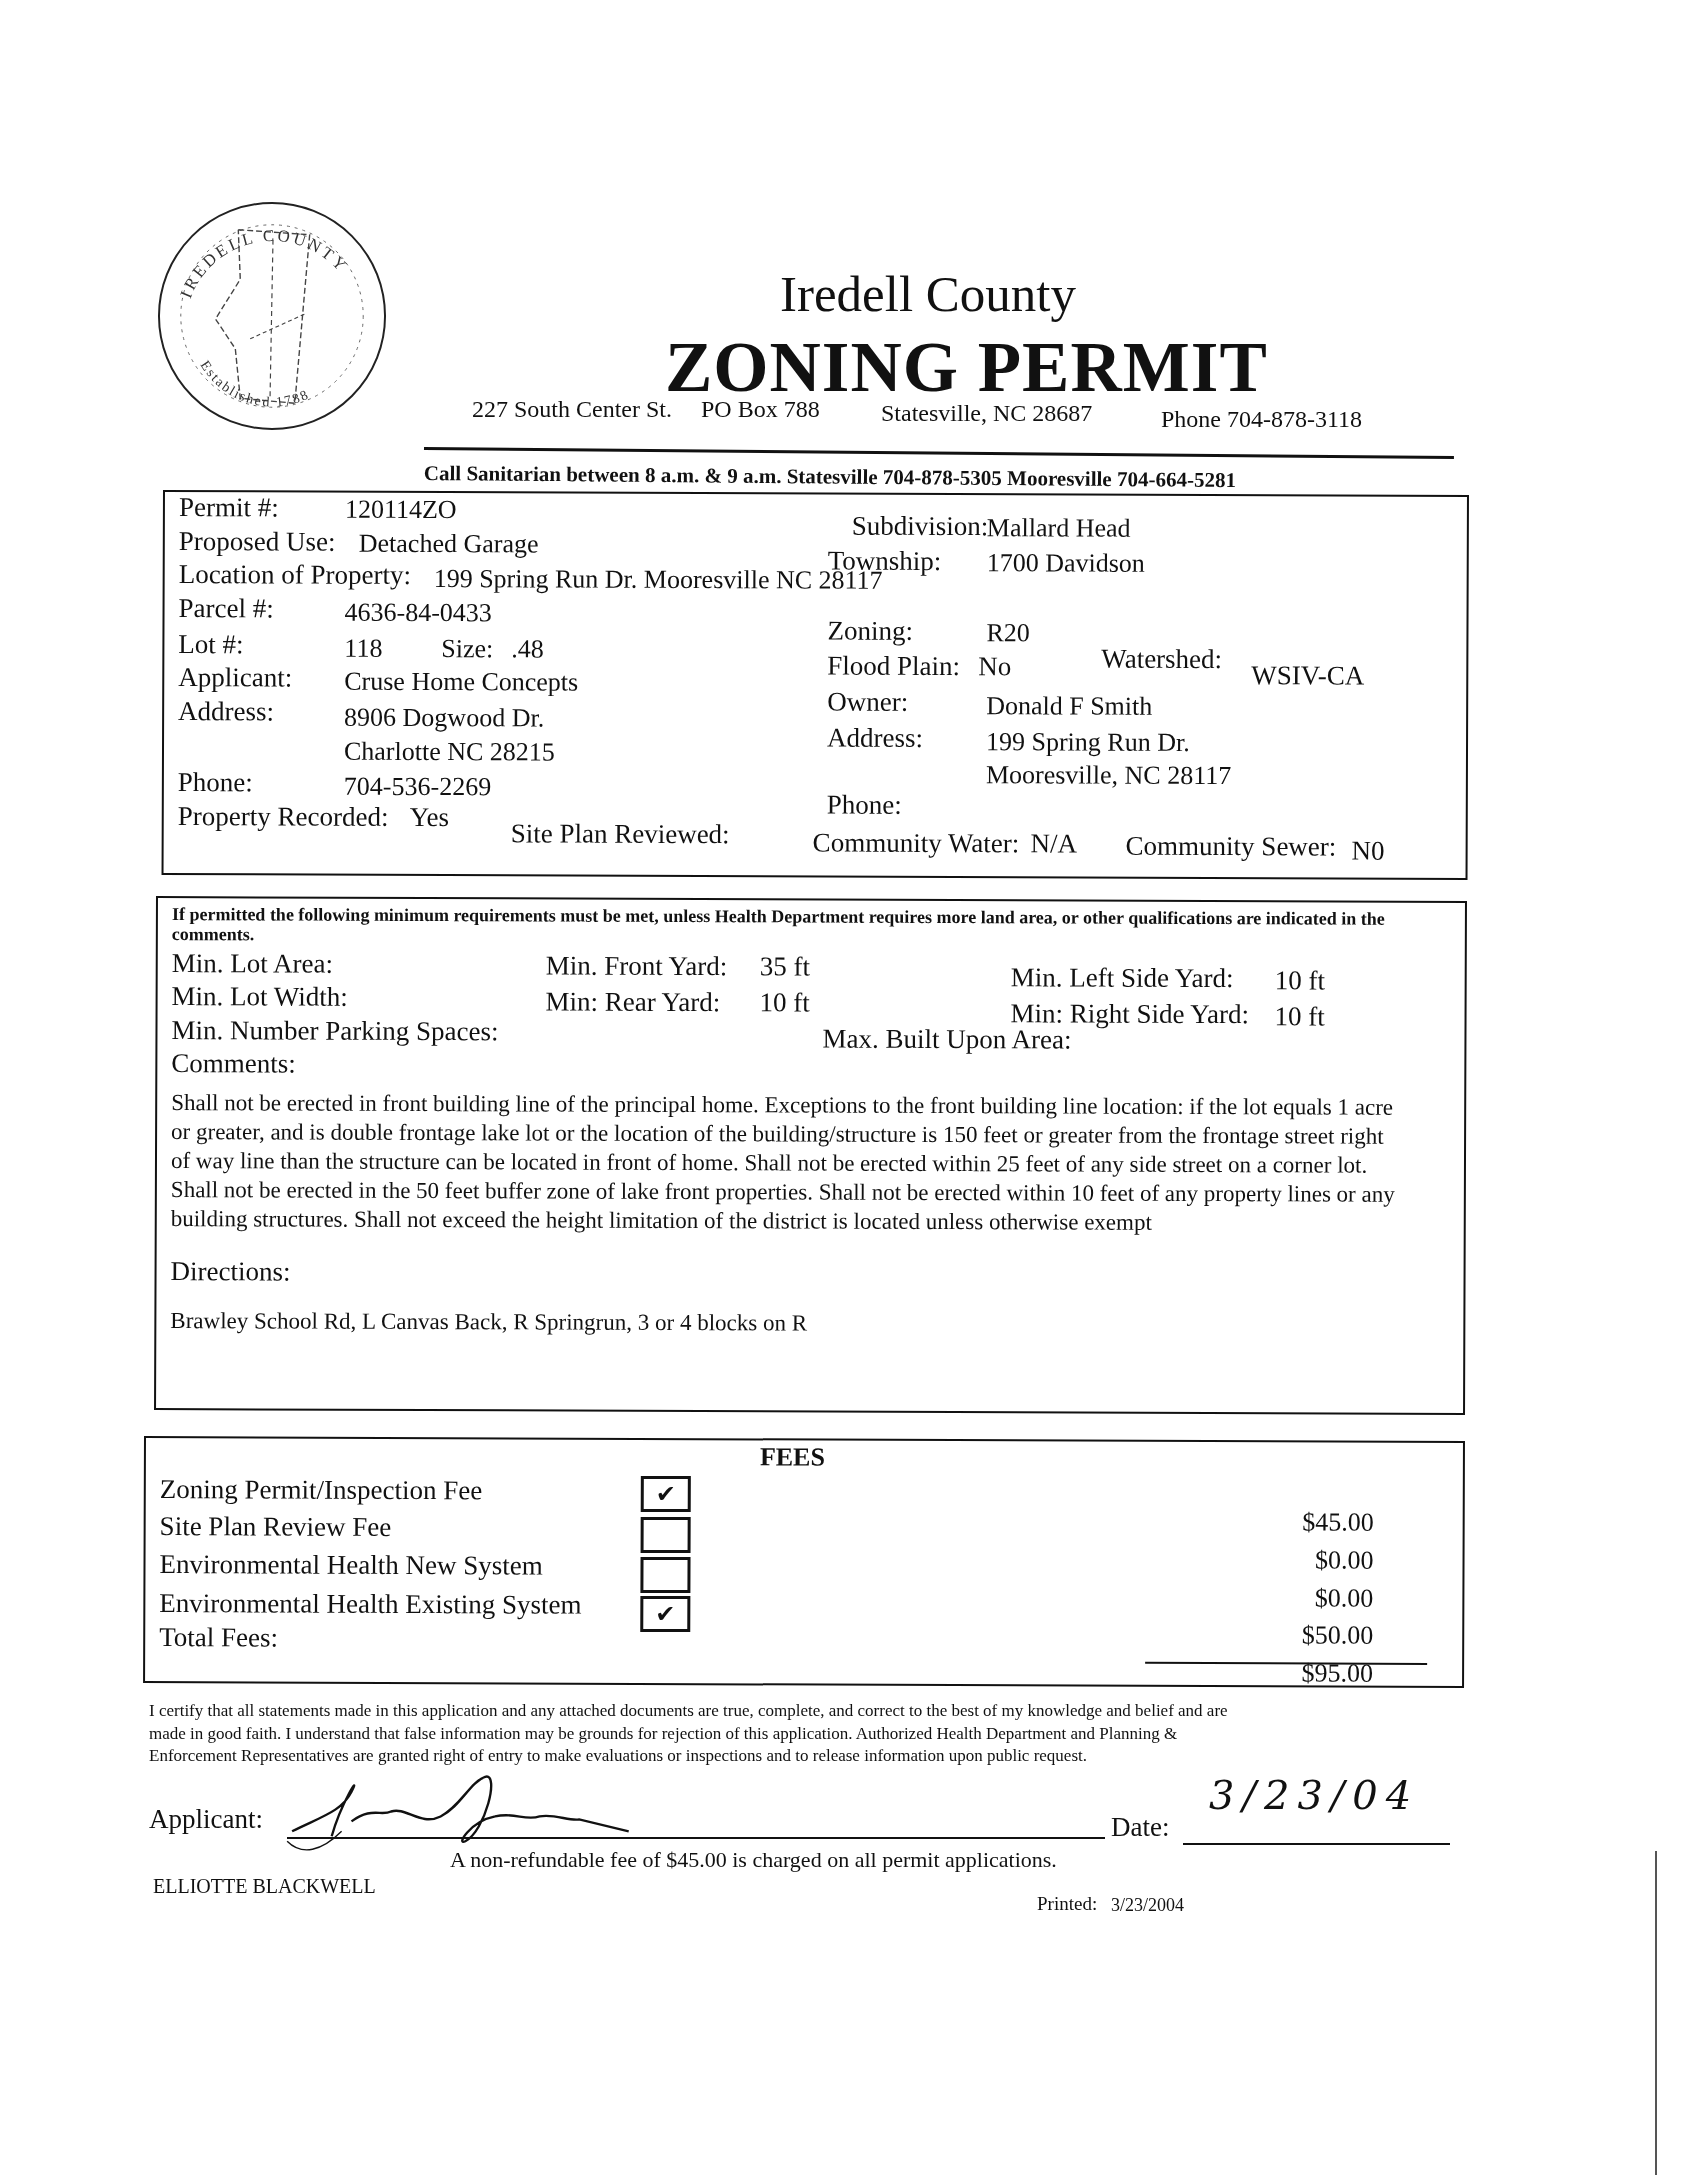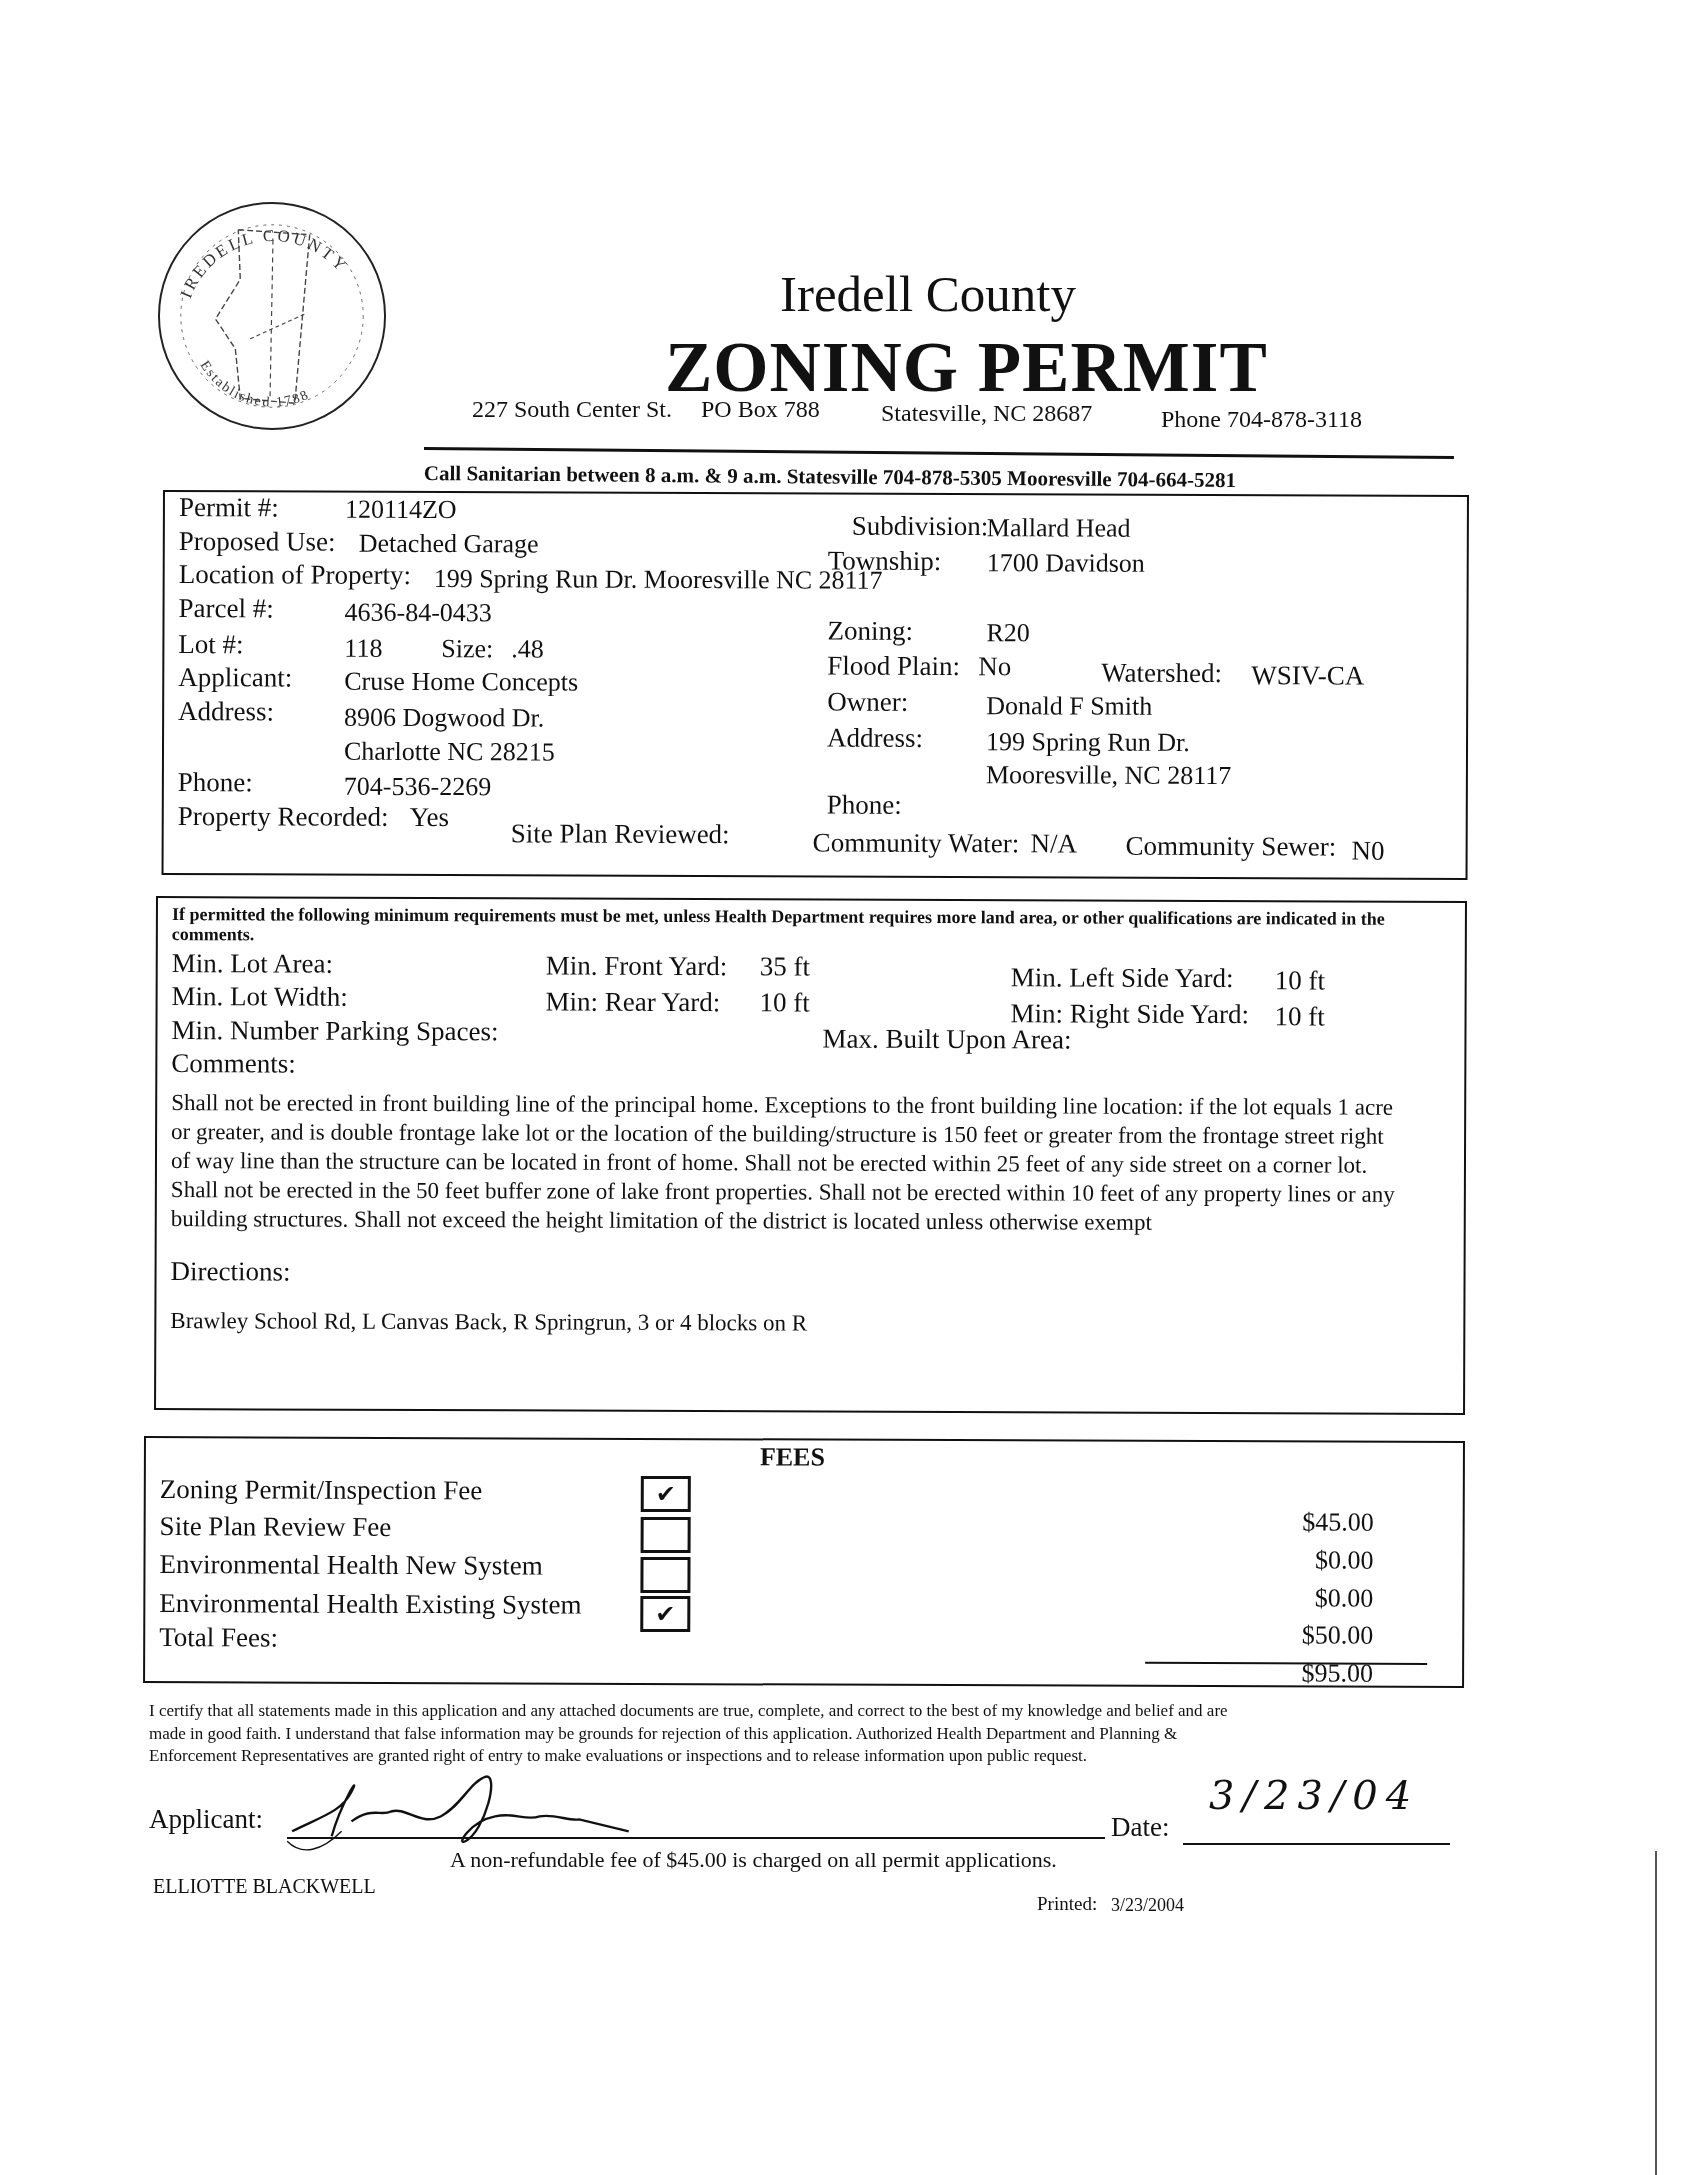--- a/index.html
+++ b/index.html
@@ -92,21 +92,21 @@
   <div class="abs val" style="left:822px; top:18px;">Mallard Head</div>
 
   <div class="abs lbl" style="left:663px; top:51px;">Township:</div>
   <div class="abs val" style="left:822px; top:53px;">1700 Davidson</div>
 
   <div class="abs lbl" style="left:663px; top:121px;">Zoning:</div>
   <div class="abs val" style="left:822px; top:123px;">R20</div>
 
   <div class="abs lbl" style="left:663px; top:156px;">Flood Plain:</div>
   <div class="abs lbl" style="left:814px; top:156px;">No</div>
-  <div class="abs lbl" style="left:937px; top:162px;text-align:center;">Watershed:</div>
+  <div class="abs lbl" style="left:937px; top:148px;text-align:center;">Watershed:</div>
   <div class="abs lbl" style="left:1087px; top:164px;">WSIV-CA</div>
 
   <div class="abs lbl" style="left:663px; top:192px;">Owner:</div>
   <div class="abs val" style="left:822px; top:196px;">Donald F Smith</div>
 
   <div class="abs lbl" style="left:663px; top:228px;">Address:</div>
   <div class="abs val" style="left:822px; top:232px;">199 Spring Run Dr.</div>
   <div class="abs val" style="left:822px; top:265px;">Mooresville, NC 28117</div>
 
   <div class="abs lbl" style="left:663px; top:295px;">Phone:</div>

